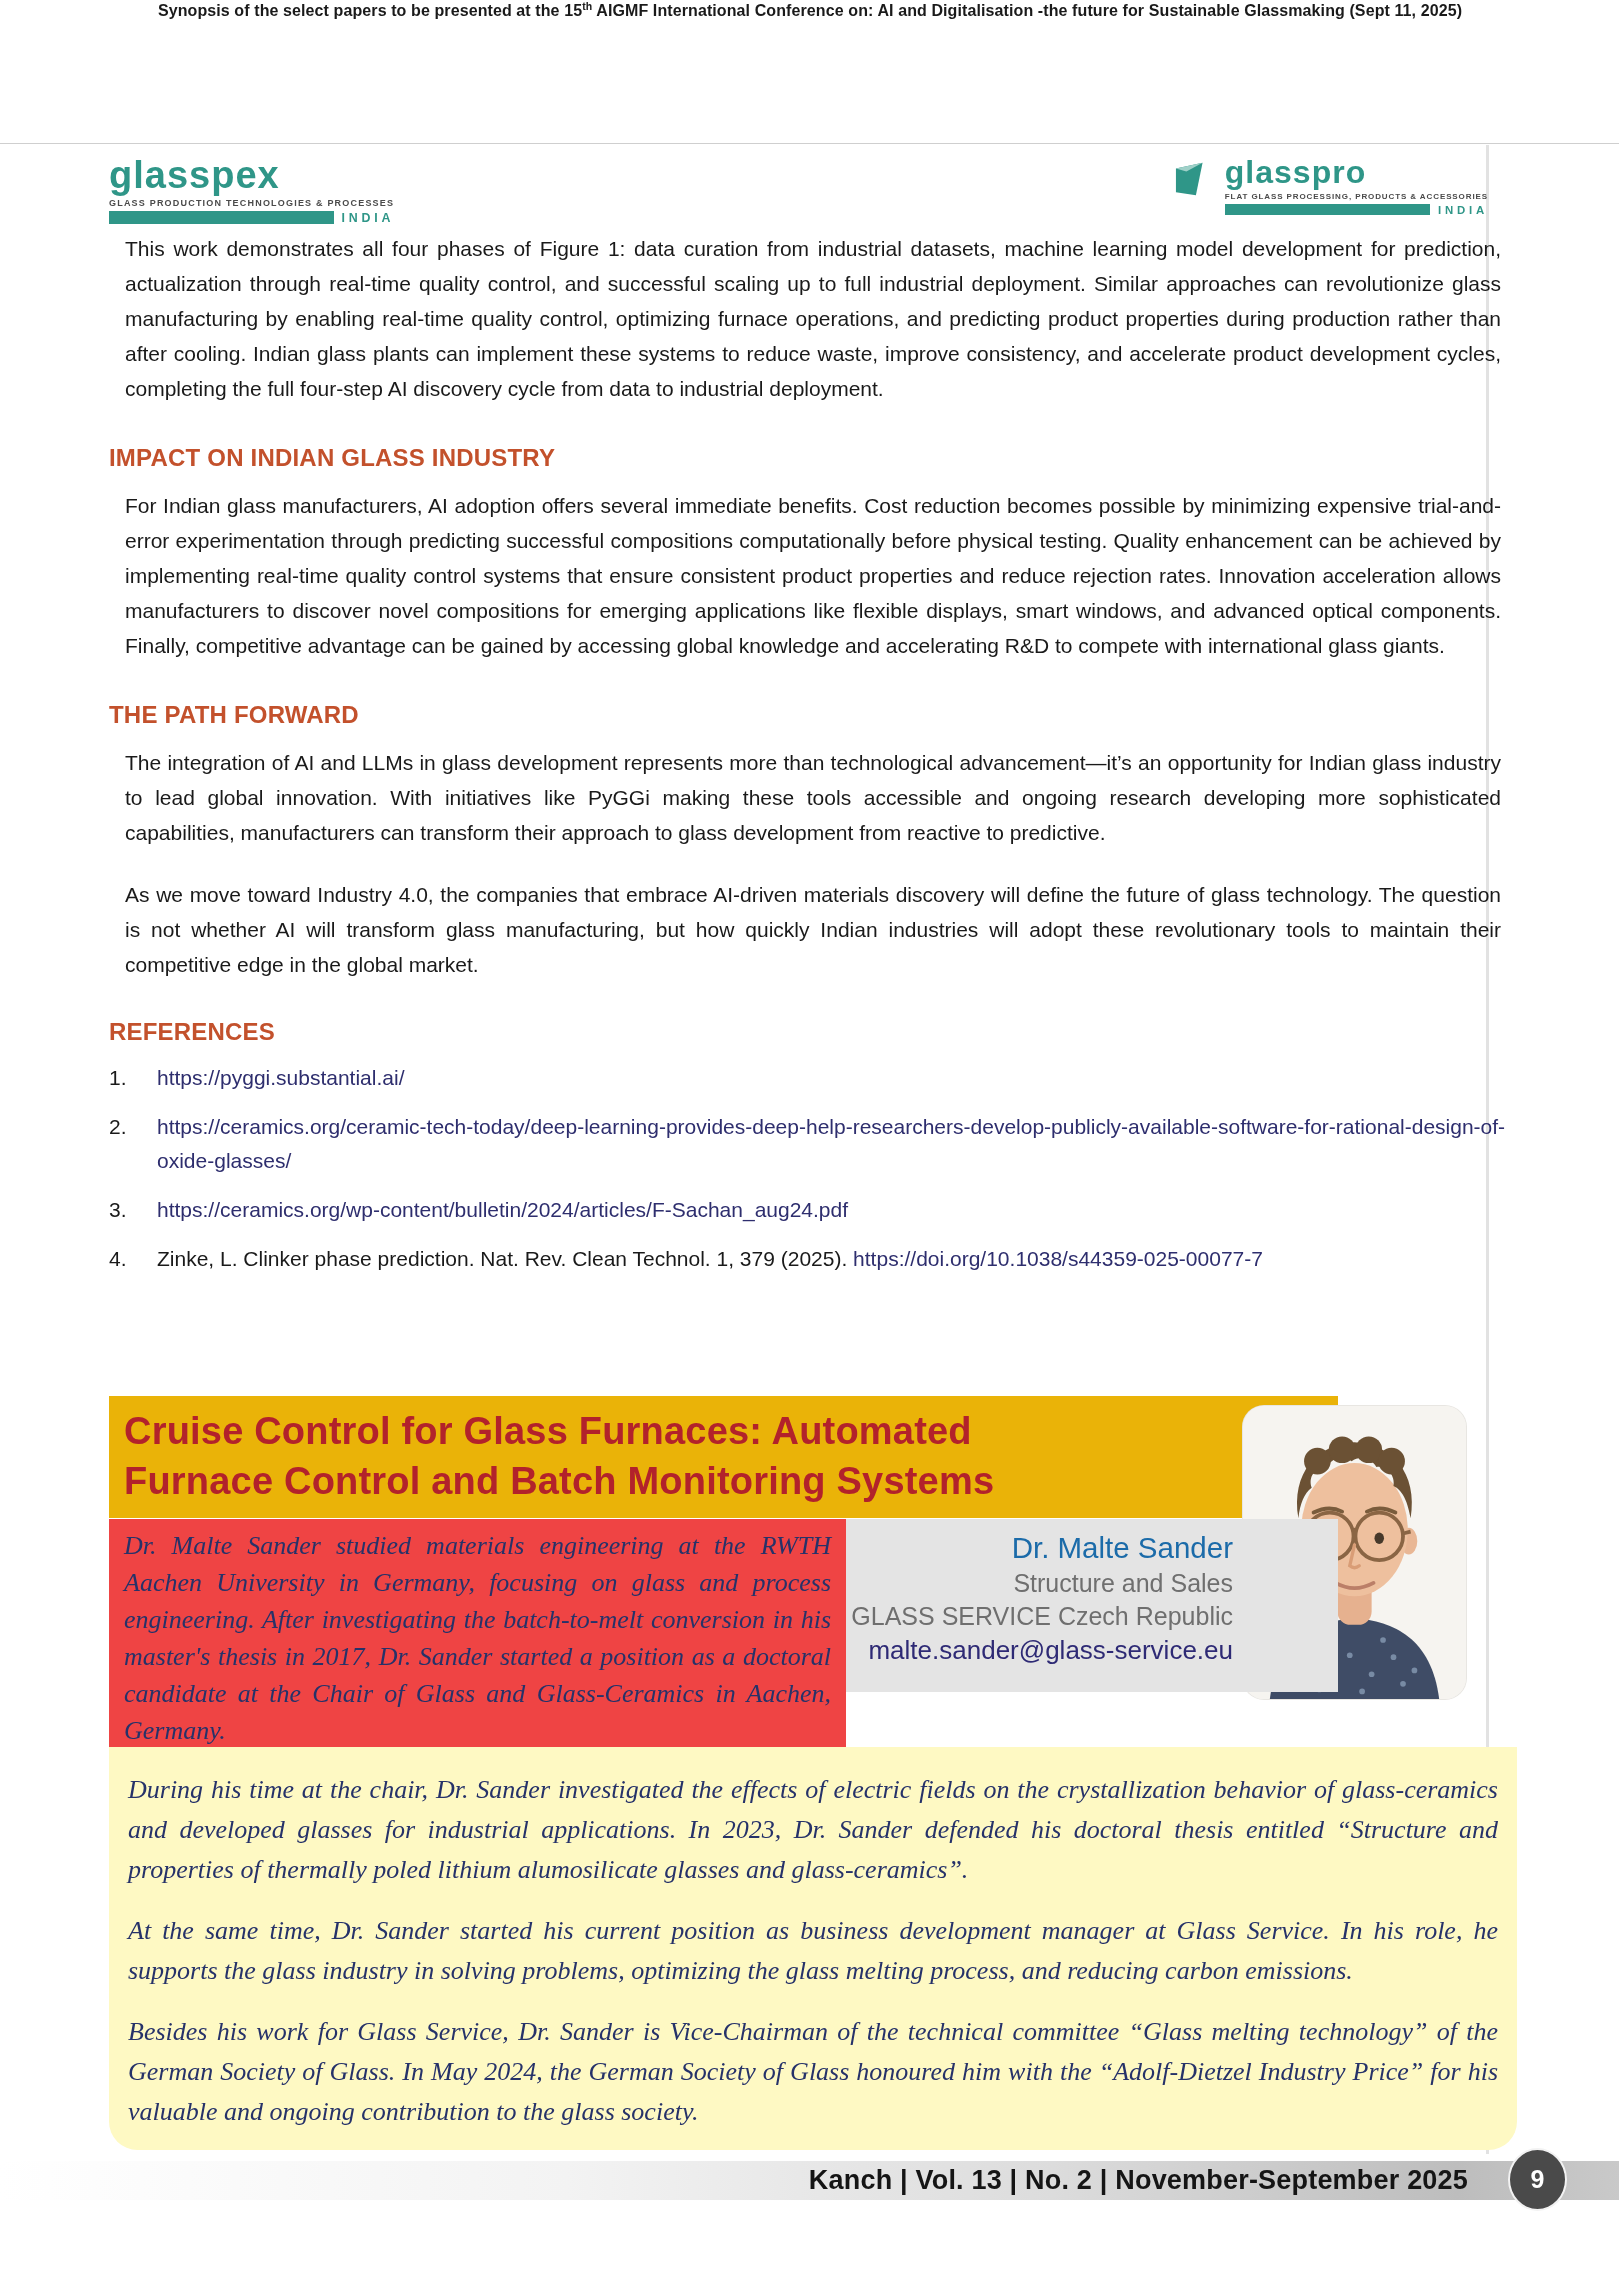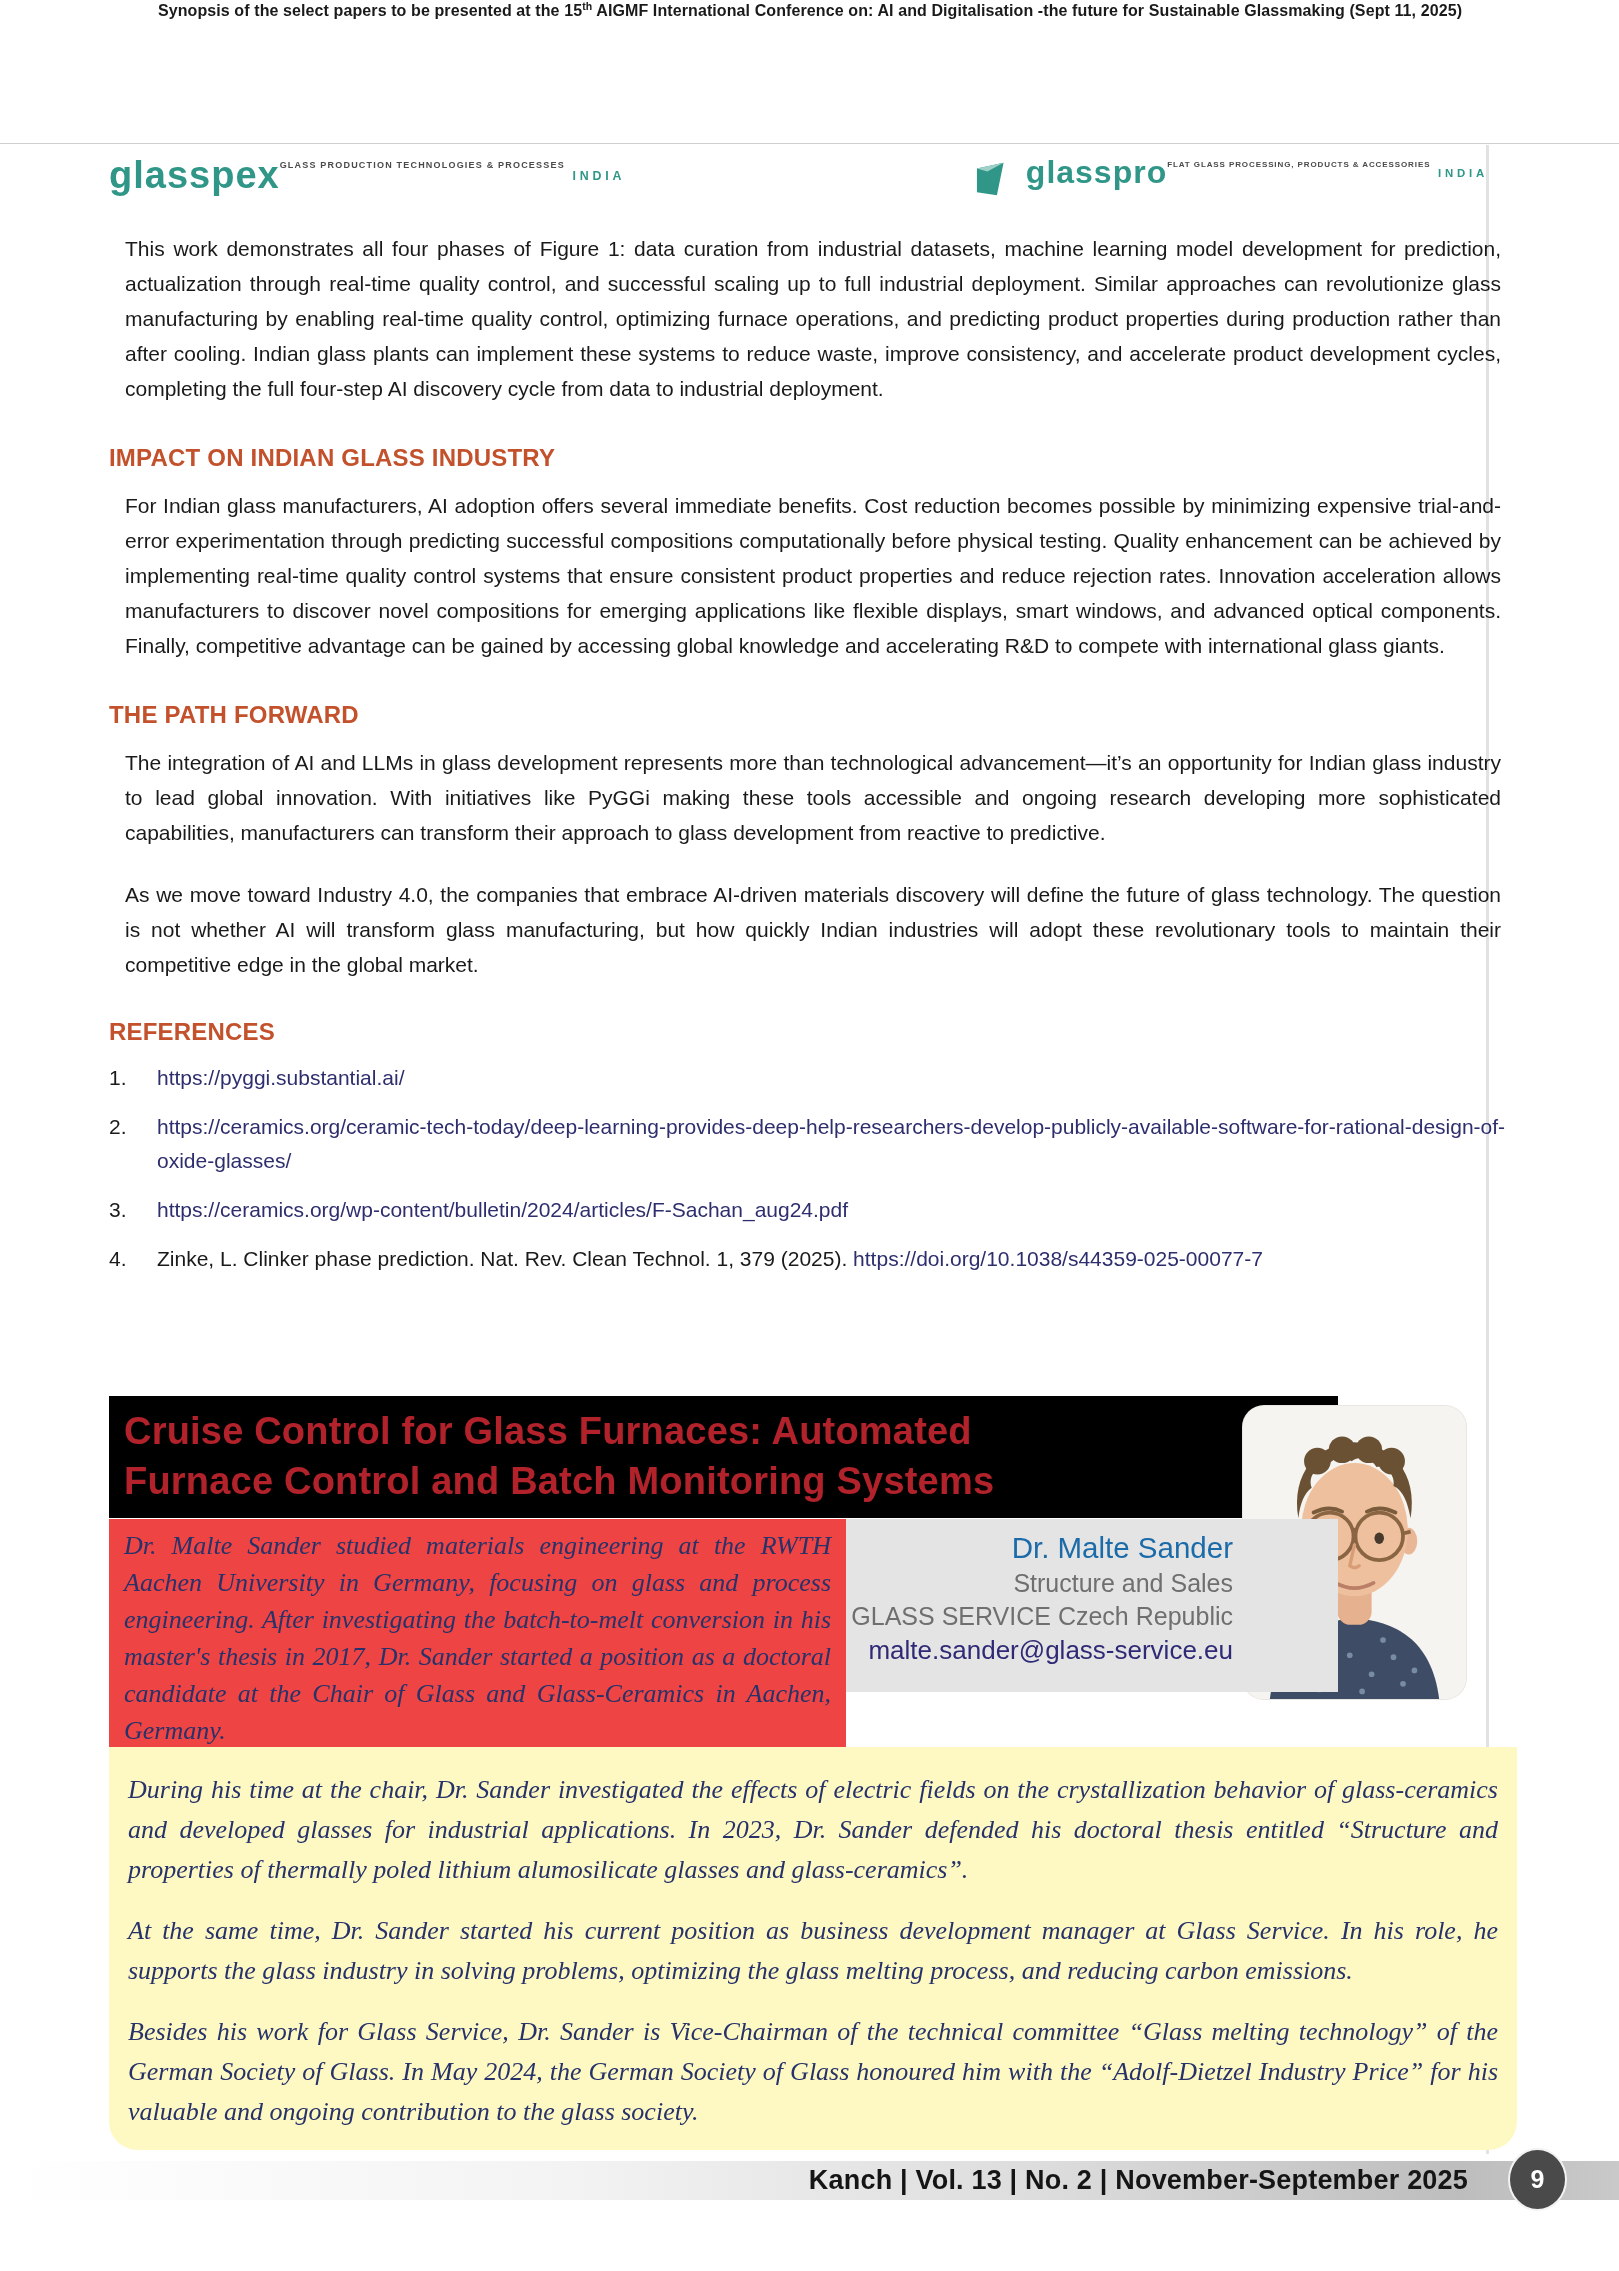--- a/index.html
+++ b/index.html
@@ -10,21 +10,21 @@
   .hdr{position:absolute;left:0;top:0;width:1620px;height:143px;border-bottom:1.9px solid #cfcfcf;
        display:flex;align-items:flex-start;justify-content:center;}
   .hdr-text{font-size:16px;font-weight:bold;white-space:nowrap;padding-bottom:36px;letter-spacing:0.1px;}
   .hdr-text sup{font-size:10.5px;vertical-align:super;}
 
   
   .vrule{position:absolute;left:1486px;top:145px;width:2.9px;height:2009px;background:#e2e2e2;}
 
   
   .logos{position:absolute;left:109px;top:156px;width:1379px;display:flex;justify-content:space-between;align-items:flex-start;}
-  .logo{display:flex;flex-direction:row;}
+  .logo{display:flex;flex-direction:column;}
   .logo-name{font-size:38px;font-weight:bold;color:#2f9688;letter-spacing:1px;line-height:1;}
   .logo-tag{font-size:9px;font-weight:bold;color:#4a4a4a;letter-spacing:1.2px;margin-top:3.8px;white-space:nowrap;}
   .logo-bar-row{display:flex;align-items:center;margin-top:2.9px;}
   .logo-bar{height:12.4px;background:#2f9688;flex:1;}
   .logo-india{font-size:12.4px;font-weight:bold;color:#2f9688;letter-spacing:3.8px;margin-left:7.6px;}
   .glasspro-wrap{display:flex;align-items:flex-start;}
   .glasspro-icon{margin-right:9.5px;margin-top:3.8px;}
   .logo.small .logo-name{font-size:32px;}
   .logo.small .logo-tag{font-size:8px;letter-spacing:0.9px;}
   .logo.small .logo-bar{height:10.5px;}
@@ -35,21 +35,21 @@
   .para{font-size:21px;line-height:35px;text-align:justify;margin:16px;}
   .para + .para{margin-top:27px;}
   .sec-head{font-size:24px;font-weight:bold;color:#c3512c;letter-spacing:0.2px;margin:38px 0 11.4px 0;}
   .refs-head{margin-top:36px;}
   .ref-item{display:flex;font-size:21px;line-height:34px;margin-top:15px;}
   .ref-num{width:48px;flex:0 0 48px;}
   .ref-body{flex:1;text-align:left;word-break:break-word;}
   .link{color:#2e2e6e;text-decoration:none;cursor:pointer;}
 
   
-  .band{position:absolute;left:109px;top:1396px;width:1229px;height:122px;background:#000000;}
+  .band{position:absolute;left:109px;top:1396px;width:1229px;height:122px;background:#eab308;}
   .band-title{width:923px;padding:9.5px 0 0 15px;font-size:38px;line-height:50px;font-weight:bold;color:#b2222b;letter-spacing:0.2px;}
 
   .photo-card{position:absolute;left:1243px;top:1406px;width:223px;height:293px;background:#f6f4f0;
               border-radius:21px;overflow:hidden;box-shadow:0 0 0 1px #e8e6e2;}
 
   .info-box{position:absolute;left:846px;top:1519px;width:492px;height:173px;background:#e4e4e4;}
   .info-inner{margin-right:105px;padding-top:9.5px;text-align:right;line-height:1.32;}
   .info-name{font-size:29.5px;color:#1b6ba9;}
   .info-role{font-size:25px;color:#6f6f6f;}
   .info-company{font-size:25px;color:#6f6f6f;}

